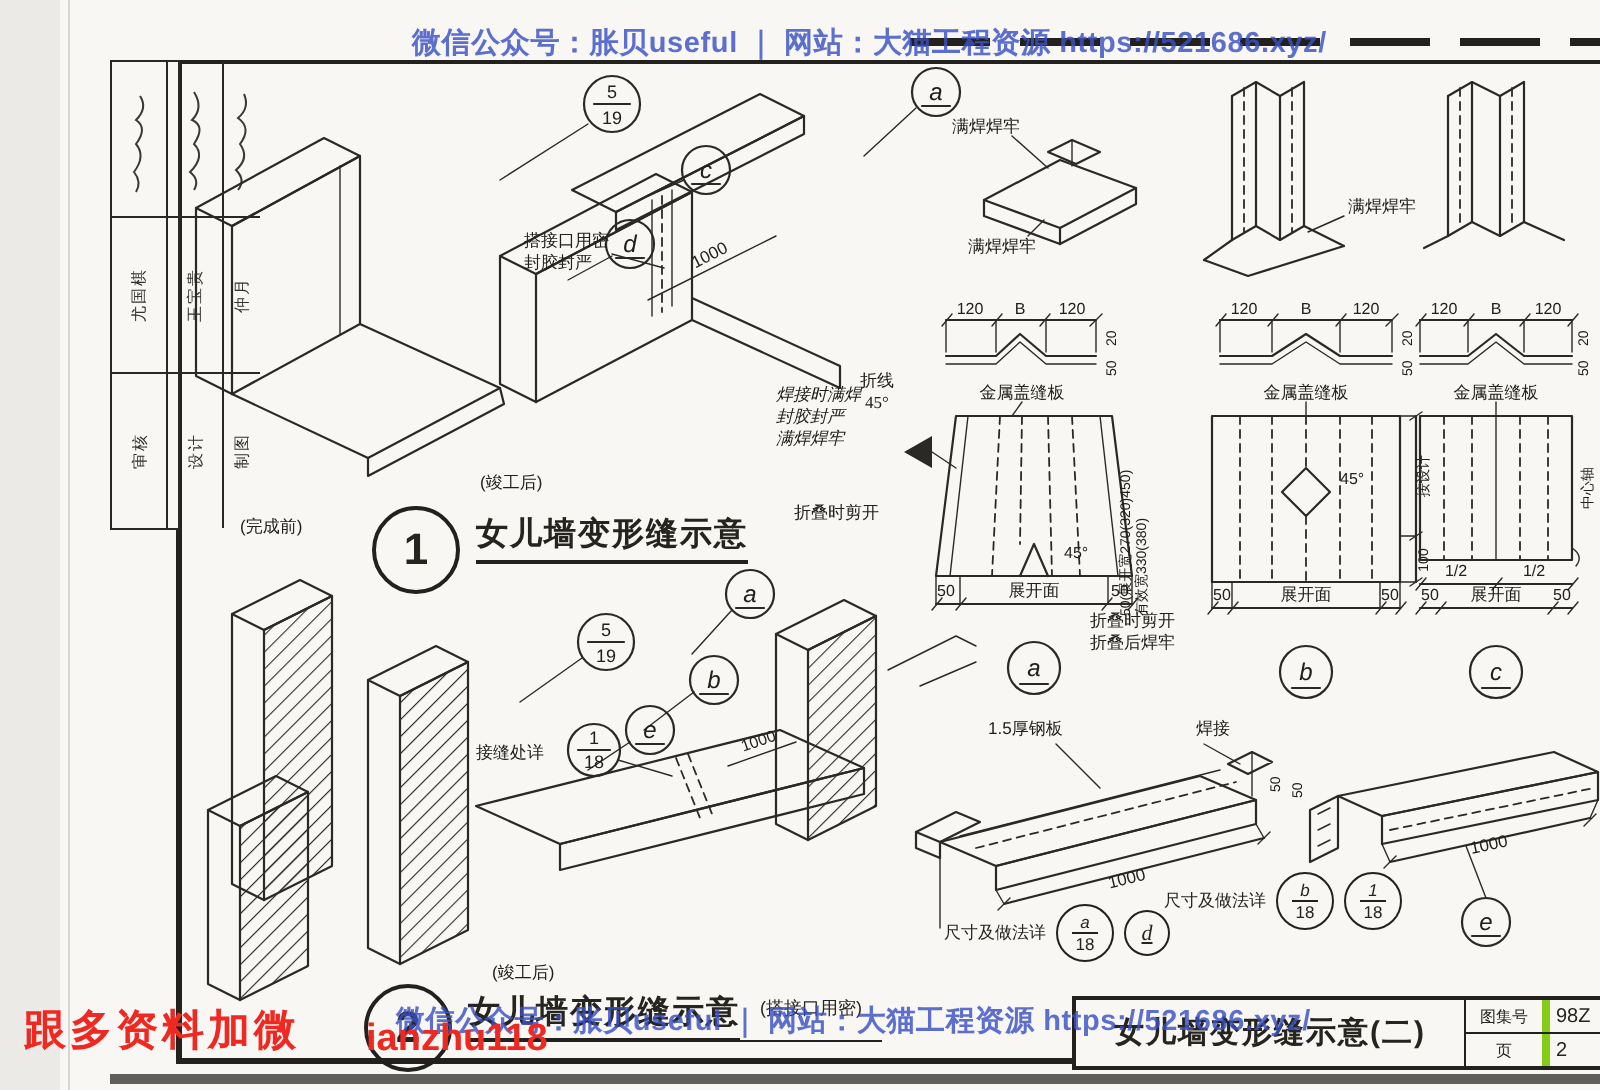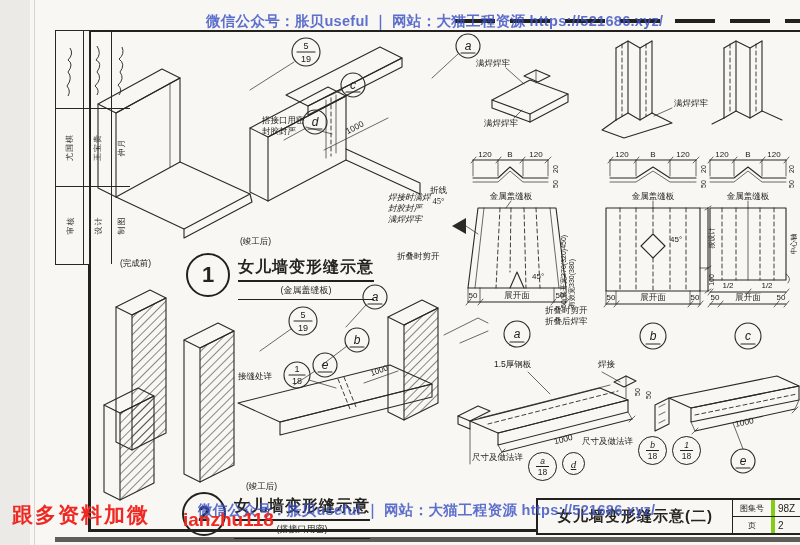--- a/index.html
+++ b/index.html
@@ -42,33 +42,33 @@
   .frnum{font-size:9px;}
 
   
   .ann{position:absolute;font-size:8.5px;line-height:11px;color:#22201b;white-space:nowrap;}
   .vdim{position:absolute;transform:rotate(-90deg);transform-origin:left top;font-size:7px;line-height:8px;color:#22201b;white-space:nowrap;}
 
   
   .dtitle{position:absolute;display:flex;align-items:flex-start;gap:8px;}
   .dnum{width:40px;height:40px;border:2.5px solid #23211d;border-radius:50%;
     display:flex;align-items:center;justify-content:center;font-size:22px;font-weight:bold;}
-  .dtxt{display:flex;flex-direction:column;padding-top:4px;}
+  .dtxt{display:flex;flex-direction:row;padding-top:4px;}
   .dmain{font-size:16px;font-weight:bold;letter-spacing:1px;border-bottom:2px solid #23211d;padding-bottom:2px;}
   .dsub{font-size:9px;text-align:center;border-bottom:1.5px solid #23211d;padding:2px 10px 2px;}
 
   
   .frac{display:inline-flex;flex-direction:column;align-items:center;justify-content:center;
     width:27px;height:27px;border:1.3px solid #23211d;border-radius:50%;font-size:8.5px;line-height:1;background:transparent;}
   .frac .nu{border-bottom:1px solid #23211d;padding:0 4px 1px;font-style:italic;}
   .frac .de{padding-top:1px;}
   .lc{display:inline-flex;align-items:center;justify-content:center;width:21px;height:21px;
     border:1.2px solid #23211d;border-radius:50%;font-style:italic;font-family:"Liberation Serif",serif;
     font-size:11px;text-decoration:underline;}
-  .noterow{position:absolute;display:flex;gap:5px;font-size:8.5px;white-space:nowrap;}
+  .noterow{position:absolute;display:flex;align-items:center;gap:5px;font-size:8.5px;white-space:nowrap;}
 
   
   .footer{position:absolute;left:536px;top:498px;width:264px;height:33px;border:2px solid #23211d;border-right:none;
     display:flex;background:#f8f7f4;}
   .f-title{width:194px;border-right:1.5px solid #23211d;display:flex;align-items:center;justify-content:center;
     font-size:15px;font-weight:bold;letter-spacing:1px;}
   .f-right{flex:1;display:flex;flex-direction:column;}
   .f-row{flex:1;display:flex;border-bottom:1px solid #23211d;}
   .f-row:last-child{border-bottom:none;}
   .f-lab{width:38px;border-right:4px solid #84cc16;display:flex;align-items:center;justify-content:center;font-size:8px;}
@@ -184,21 +184,20 @@
   <path class="th" d="M236,120 L300,88"></path>
   <text class="t9" x="268" y="100" transform="rotate(-27 268 100)" text-anchor="middle">1000</text>
   <text class="t9" x="32" y="236">(完成前)</text>
   <text class="t9" x="152" y="214">(竣工后)</text>
 </svg>
 
 <div class="dtitle" style="left:186px;top:253px;">
   <div class="dnum">1</div>
   <div class="dtxt">
     <span class="dmain">女儿墙变形缝示意</span>
-    <span class="dsub">(金属盖缝板)</span>
   </div>
 </div>
 
 <svg class="line-art" style="left:88px;top:285px;" width="400" height="215" viewBox="0 0 400 215">
   <defs>
     <pattern id="hatch" width="6" height="6" patternUnits="userSpaceOnUse" patternTransform="rotate(45)">
       <line x1="0" y1="0" x2="0" y2="6" stroke="#56534d" stroke-width=".7"></line>
     </pattern>
   </defs>
 

